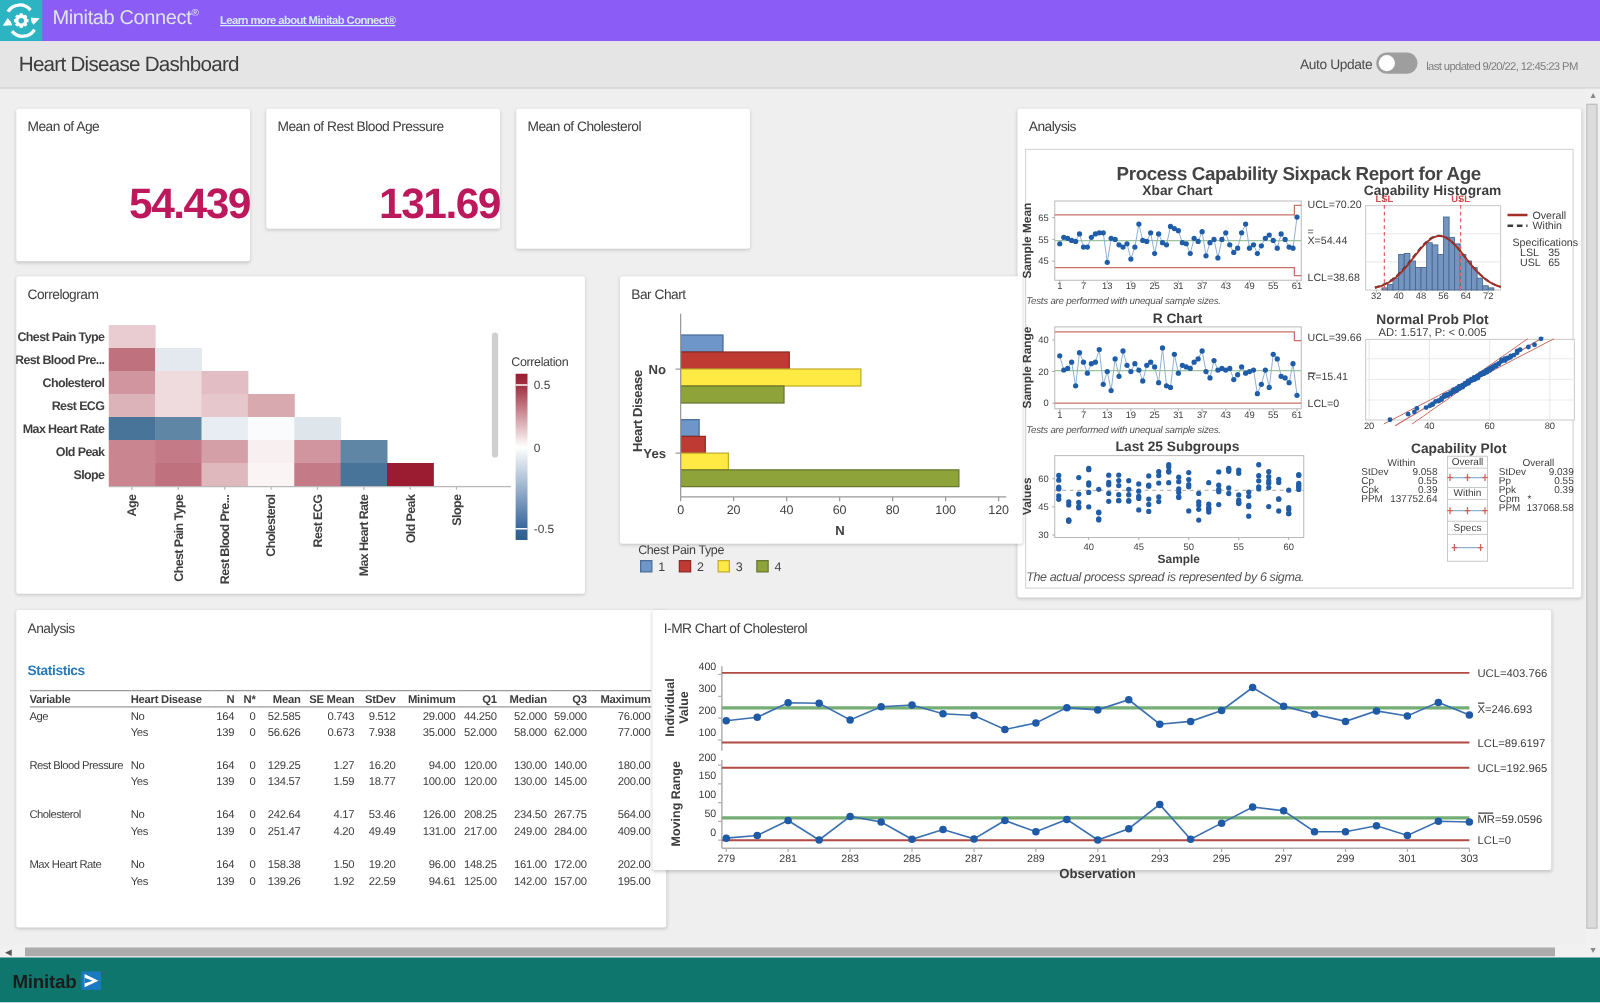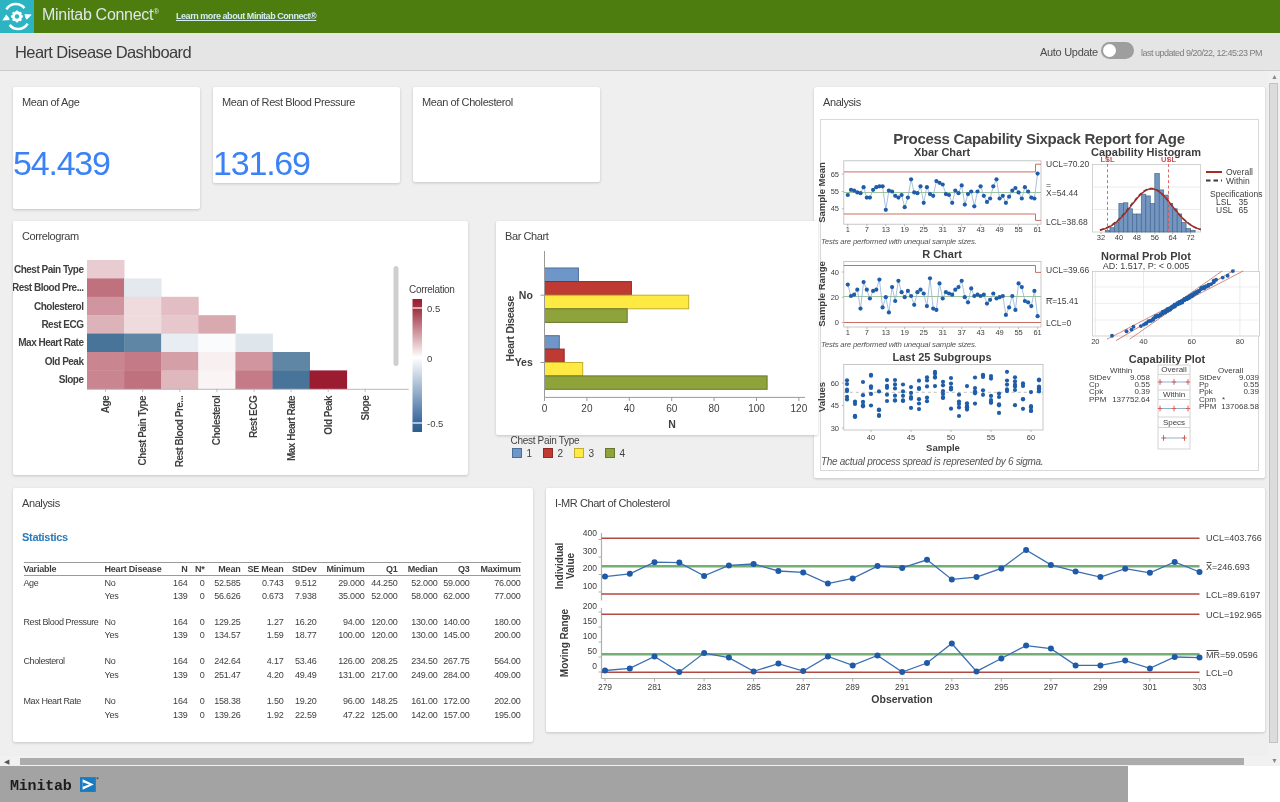--- a/index.html
+++ b/index.html
@@ -1,41 +1,41 @@
 <!DOCTYPE html>
 <html><head><meta charset="utf-8"><style>
 * { margin:0; padding:0; box-sizing:border-box; }
 body { width:1280px; height:802px; font-family:"Liberation Sans", sans-serif; background:#fff; overflow:hidden; position:relative; }
-.topbar { position:absolute; left:0; top:0; width:1280px; height:33px; background:#4d7c0f; }
+.topbar { position:absolute; left:0; top:0; width:1280px; height:33px; background:#8b5cf6; }
 .brand { position:absolute; left:42px; top:6px; font-size:16px; color:#dfe6ea; font-weight:400; letter-spacing:-0.3px; white-space:nowrap; }
 .brand sup { font-size:8px; }
 .learn { position:absolute; left:176px; top:11px; font-size:9px; letter-spacing:-0.45px; color:#d5ecf5; font-weight:bold; text-decoration:underline; white-space:nowrap; }
 .titlebar { position:absolute; left:0; top:33px; width:1280px; height:38px; background:#e5e5e5; border-bottom:1px solid #cdcdcd; }
 .title { position:absolute; left:15px; top:10px; font-size:16.5px; letter-spacing:-0.6px; color:#3c3c3c; white-space:nowrap; }
 .au { position:absolute; left:1040px; top:13px; font-size:11px; letter-spacing:-0.3px; color:#4a4a4a; white-space:nowrap; }
 .toggle { position:absolute; left:1101px; top:9px; width:33px; height:17px; background:#9e9e9e; border-radius:9px; }
 .knob { position:absolute; left:2px; top:2px; width:13px; height:13px; background:#fff; border-radius:50%; }
 .lastu { position:absolute; left:1141px; top:15px; font-size:9px; letter-spacing:-0.5px; color:#7d7d7d; white-space:nowrap; }
 .content { position:absolute; left:0; top:71px; width:1280px; height:695px; background:#f0eff0; }
 .card { position:absolute; background:#fff; border-radius:2px; box-shadow:0 1px 3px rgba(0,0,0,0.18); }
 .ct { position:absolute; left:9px; top:9px; font-size:11px; letter-spacing:-0.4px; font-weight:normal; color:#3e3e3e; white-space:nowrap; }
-.bignum { position:absolute; left:0; right:0; top:57px; text-align:left; font-size:34px; letter-spacing:-1.2px; font-weight:400; color:#3b82f6; }
+.bignum { position:absolute; left:0; right:0; top:57px; text-align:right; font-size:34px; letter-spacing:-1.2px; font-weight:700; color:#be185d; }
 .stitle { position:absolute; left:9px; top:43px; font-size:11px; letter-spacing:-0.3px; font-weight:bold; color:#2a7ab9; }
-table.stats { position:absolute; left:10.5px; top:64px; border-collapse:collapse; table-layout:fixed; font-size:9px; letter-spacing:-0.2px; color:#3d3d3d; white-space:nowrap;margin-top:10px; }
+table.stats { position:absolute; left:10.5px; top:64px; border-collapse:collapse; table-layout:fixed; font-size:9px; letter-spacing:-0.2px; color:#3d3d3d; white-space:nowrap; }
 table.stats th { font-weight:bold; padding:0; height:13px; }
 table.stats td { padding:0; height:13.6px; } table.stats td:first-child { letter-spacing:-0.4px; }
 table.stats .l { text-align:left; }
 table.stats .r { text-align:right; }
 table.stats thead tr { border-top:1px solid #9a9a9a; border-bottom:1px solid #9a9a9a; }
 table.stats tr.sp td { height:12.4px; }
 .hscroll { position:absolute; left:0; top:756px; width:1280px; height:10px; background:#f1f1f1; }
 .hthumb { position:absolute; left:20px; top:1.5px; width:1224px; height:7px; background:#acacac; }
 .vscroll { position:absolute; left:1268px; top:71px; width:12px; height:695px; background:#f1f1f1; }
 .vthumb { position:absolute; left:1px; top:12px; width:9px; height:660px; background:#dcdcdc; border:1px solid #c2c2c2; }
-.footer { position:absolute; left:0; top:766px; width:1128px; height:36px; background:#a3a3a3;font-family:Liberation Mono, monospace; }
+.footer { position:absolute; left:0; top:766px; width:1280px; height:36px; background:#0f766e; }
 .mlogo { position:absolute; left:10px; top:10px; font-size:15px; font-weight:bold; color:#1c1c1c; letter-spacing:-0.2px; }
 </style></head><body>
 <div class="topbar">
   <div style="position:absolute;left:0;top:0"><svg width="34" height="33" viewBox="0 0 34 33">
         <rect width="34" height="33" fill="#2cb4c3"></rect>
         <g stroke="#fff" stroke-width="2.6" fill="none">
           <path d="M 6.4 9.3 A 11 11 0 0 1 24.4 8.1"></path>
           <path d="M 27.6 23.7 A 11 11 0 0 1 9.6 24.9"></path>
         </g>
         <polygon points="22.8,14.0 31.8,14.5 26.8,19.8" fill="#fff"></polygon>
@@ -65,21 +65,21 @@
 </div>
 <div class="content">
   <div class="card" style="left:13px;top:16px;width:187px;height:122px">
       <div class="ct">Mean of Age</div>
       <div class="bignum">54.439</div>
     </div>
   <div class="card" style="left:213px;top:16px;width:187px;height:96px">
       <div class="ct">Mean of Rest Blood Pressure</div>
       <div class="bignum">131.69</div>
     </div>
-  <div class="card" style="left:413px;top:16px;width:187px;height:95px">
+  <div class="card" style="left:413px;top:16px;width:187px;height:112px">
       <div class="ct">Mean of Cholesterol</div>
     </div>
   <div class="card" style="left:814px;top:16px;width:451px;height:391px">
       <div class="ct">Analysis</div>
       <svg width="451" height="391" viewBox="814 87 451 391" font-family="Liberation Sans, sans-serif" style="position:absolute;left:0;top:0">
         <rect x="820.5" y="119.5" width="438" height="351" fill="#fff" stroke="#d9d9d9" stroke-width="1"></rect>
         <text x="1039" y="144" font-size="15" text-anchor="middle" font-weight="bold" fill="#444" letter-spacing="-0.3">Process Capability Sixpack Report for Age</text>
         <text x="942" y="156" font-size="11" text-anchor="middle" font-weight="bold" fill="#3d3d3d">Xbar Chart</text>
         <rect x="843.8" y="160.8" width="197.2" height="63.4" fill="#fff" stroke="#b9b9b9" stroke-width="0.8"></rect>
         <path d="M843.8 171.9 L1035.5 171.9 L1035.5 164.2 L1041 164.2" fill="none" stroke="#c97064" stroke-width="1"></path>
@@ -927,30 +927,30 @@
             <td class="r">202.00</td>
           </tr>
           <tr>
             <td class="l"></td>
             <td class="l">Yes</td>
             <td class="r">139</td>
             <td class="r">0</td>
             <td class="r">139.26</td>
             <td class="r">1.92</td>
             <td class="r">22.59</td>
-            <td class="r">47.22</td>
+            <td class="r">94.61</td>
             <td class="r">125.00</td>
             <td class="r">142.00</td>
             <td class="r">157.00</td>
             <td class="r">195.00</td>
           </tr>
         </tbody>
       </table>
     </div>
-  <div class="card" style="left:546px;top:417px;width:719px;height:244px">
+  <div class="card" style="left:522px;top:417px;width:719px;height:208px">
       <div class="ct">I-MR Chart of Cholesterol</div>
       <svg width="719" height="254" viewBox="546 488 719 254" font-family="Liberation Sans, sans-serif" style="position:absolute;left:0;top:0">
         <line x1="601.5" y1="533" x2="601.5" y2="600.5" stroke="#b0b0b0" stroke-width="1.2"></line>
         <line x1="601.5" y1="608" x2="601.5" y2="678.5" stroke="#b0b0b0" stroke-width="1.2"></line>
         <line x1="601.5" y1="678.5" x2="1199.5" y2="678.5" stroke="#b0b0b0" stroke-width="1.2"></line>
         <line x1="601.5" y1="538.3" x2="1199.5" y2="538.3" stroke="#b04a42" stroke-width="1.5"></line>
         <line x1="601.5" y1="566.3" x2="1199.5" y2="566.3" stroke="#74ae74" stroke-width="2.6"></line>
         <line x1="601.5" y1="594" x2="1199.5" y2="594" stroke="#b04a42" stroke-width="1.5"></line>
         <line x1="601.5" y1="614.2" x2="1199.5" y2="614.2" stroke="#b04a42" stroke-width="1.5"></line>
         <line x1="601.5" y1="654.3" x2="1199.5" y2="654.3" stroke="#74ae74" stroke-width="2.6"></line>

